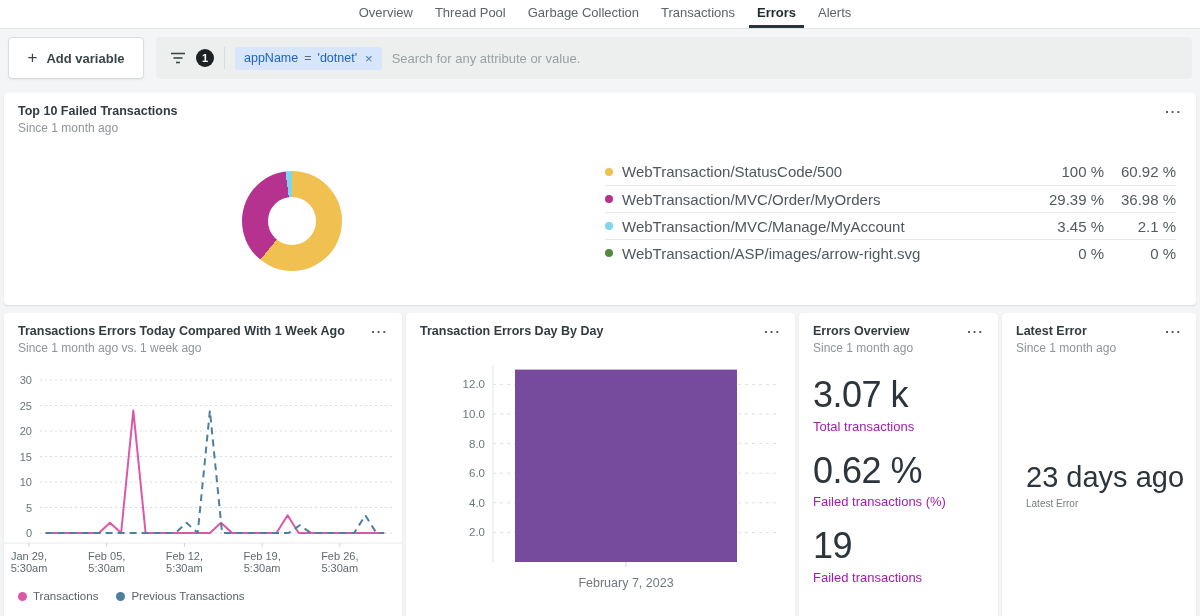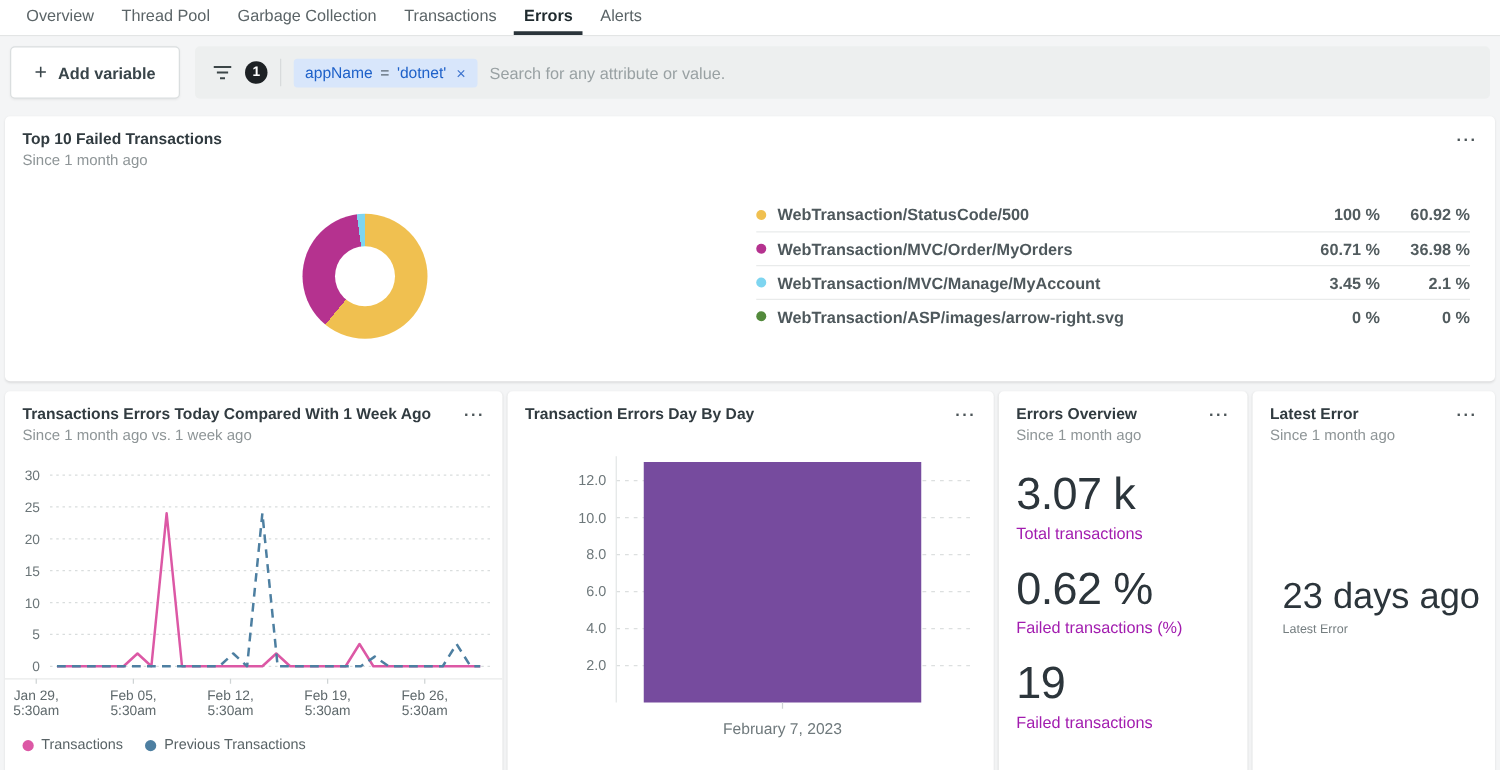--- a/index.html
+++ b/index.html
@@ -1,20 +1,20 @@
 <!DOCTYPE html>
 <html><head>
 <meta charset="utf-8">
 <style>
   * { margin:0; padding:0; box-sizing:border-box; }
   html,body { width:1200px; height:616px; overflow:hidden; }
   body { background:#f4f5f6; font-family:"Liberation Sans", sans-serif; color:#333; }
 
   
-  .nav { height:29px; background:#fff; border-bottom:1px solid #e3e5e5; display:flex; align-items:stretch; padding-left:10px; }
+  .nav { height:29px; background:#fff; border-bottom:1px solid #e3e5e5; display:flex; align-items:stretch; padding-left:10px;justify-content:center; }
   .nav-tab { display:flex; align-items:center; padding:0 8px; margin:0 3px; font-size:13px; color:#5b6467; cursor:pointer; border-bottom:3px solid transparent; }
   .nav-tab.active { color:#1f2a2e; font-weight:bold; border-bottom-color:#2a343a; }
 
   
   .toolbar { display:flex; gap:12px; padding:8px; align-items:stretch; }
   .add-btn { width:136px; height:42px; background:#fff; border:1px solid #dadedf; border-radius:4px; box-shadow:0 1px 2px rgba(0,0,0,.06); display:flex; align-items:center; justify-content:center; gap:9px; font-size:13px; font-weight:bold; color:#39454a; cursor:pointer; }
   .add-btn .plus { font-size:17px; font-weight:normal; color:#39454a; }
   .searchbar { flex:1; height:42px; background:#edefef; border-radius:4px; display:flex; align-items:center; padding:0 14px; gap:10px; }
   .funnel { width:16px; height:14px; flex:0 0 auto; }
   .badge { width:18px; height:18px; border-radius:50%; background:#1d2124; color:#fff; font-size:11px; font-weight:bold; display:flex; align-items:center; justify-content:center; flex:0 0 auto; }
@@ -35,21 +35,21 @@
 
   .top-card { margin:6px 4px 0 4px; height:212px; }
 
   
   .donut { position:absolute; left:238px; top:78px; width:100px; height:100px; border-radius:50%; }
   .donut-hole { position:absolute; left:26px; top:26px; width:48px; height:48px; border-radius:50%; background:#fff; }
 
   
   .legend-table { position:absolute; left:601px; top:65px; right:20px; }
   .legend-header { font-size:12.5px; color:#39444b; margin-bottom:9px; }
-  .lrow { display:flex; align-items:center; height:27px; font-size:13px; cursor:pointer;font-weight:bold; }
+  .lrow { display:flex; align-items:center; height:27px; font-size:15px; cursor:pointer; }
   .lrow + .lrow { border-top:1px solid #e9ebeb; }
   .dot { width:8px; height:8px; border-radius:50%; margin-right:9px; flex:0 0 auto; }
   .lname { flex:1; color:#4e585c; }
   .lv1 { width:90px; text-align:right; color:#515b5e; }
   .lv2 { width:72px; text-align:right; color:#515b5e; }
 
   
   .row2 { margin:8px 4px 0 4px; display:grid; grid-template-columns:398px 389px 199px 194px; gap:4px; }
   .row2 .card { height:330px; }
 
@@ -122,21 +122,21 @@
 
     <div class="lrow">
       <span class="dot" style="background: rgb(240, 192, 80);"></span>
       <span class="lname">WebTransaction/StatusCode/500</span>
       <span class="lv1">100 %</span>
       <span class="lv2">60.92 %</span>
     </div>
     <div class="lrow">
       <span class="dot" style="background: rgb(181, 50, 143);"></span>
       <span class="lname">WebTransaction/MVC/Order/MyOrders</span>
-      <span class="lv1">60.71 %</span>
+      <span class="lv1">29.39 %</span>
       <span class="lv2">36.98 %</span>
     </div>
     <div class="lrow">
       <span class="dot" style="background: rgb(126, 213, 240);"></span>
       <span class="lname">WebTransaction/MVC/Manage/MyAccount</span>
       <span class="lv1">3.45 %</span>
       <span class="lv2">2.1 %</span>
     </div>
     <div class="lrow">
       <span class="dot" style="background: rgb(83, 138, 60);"></span>

